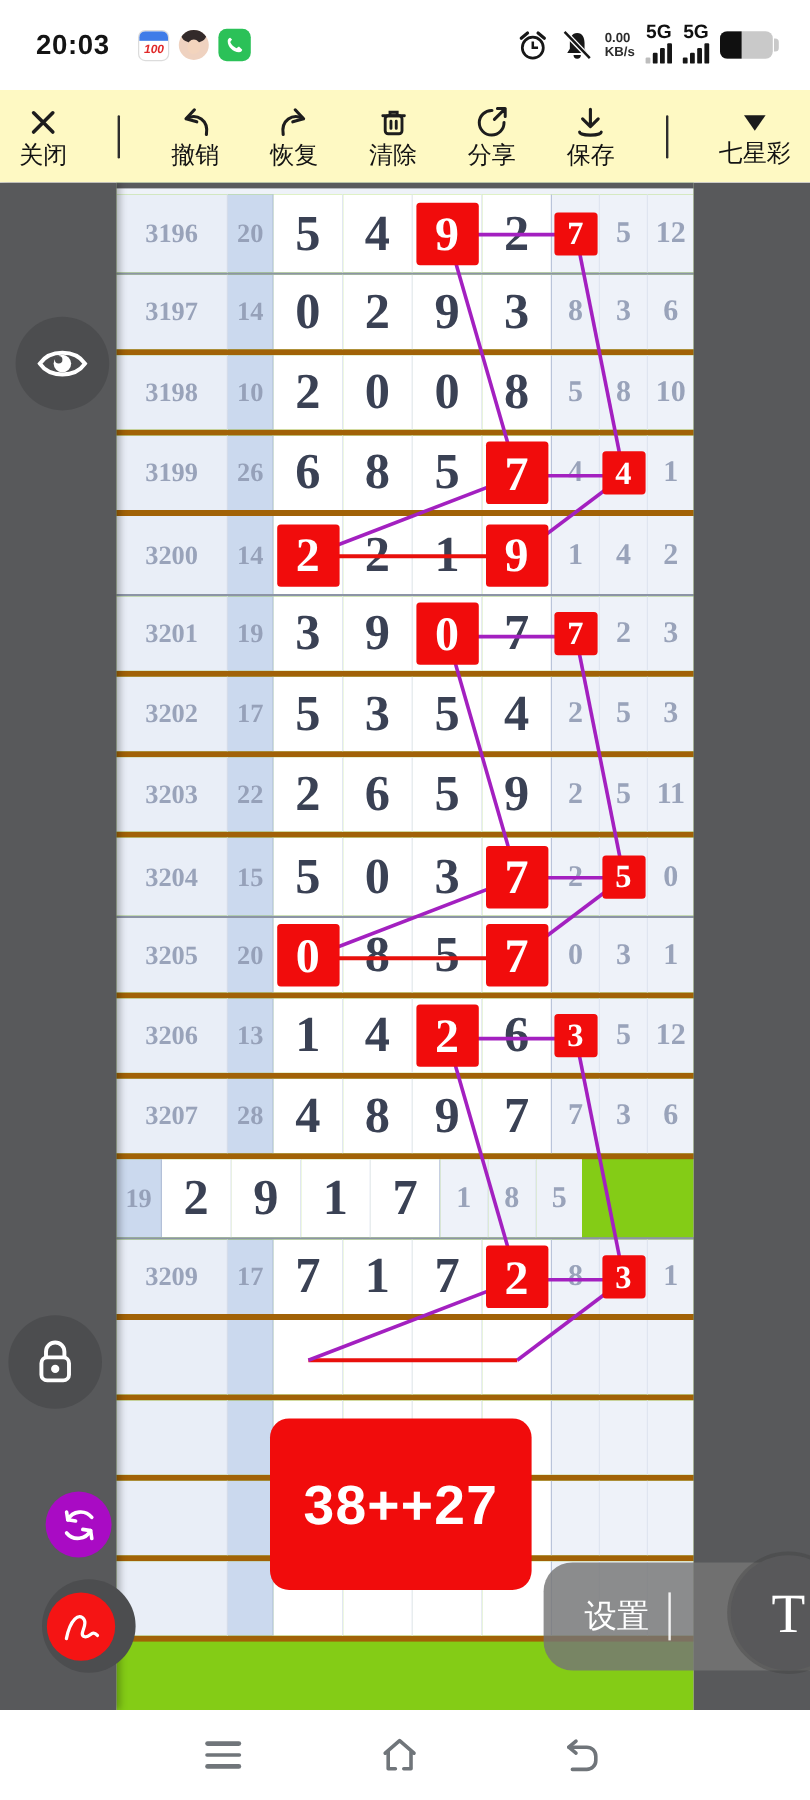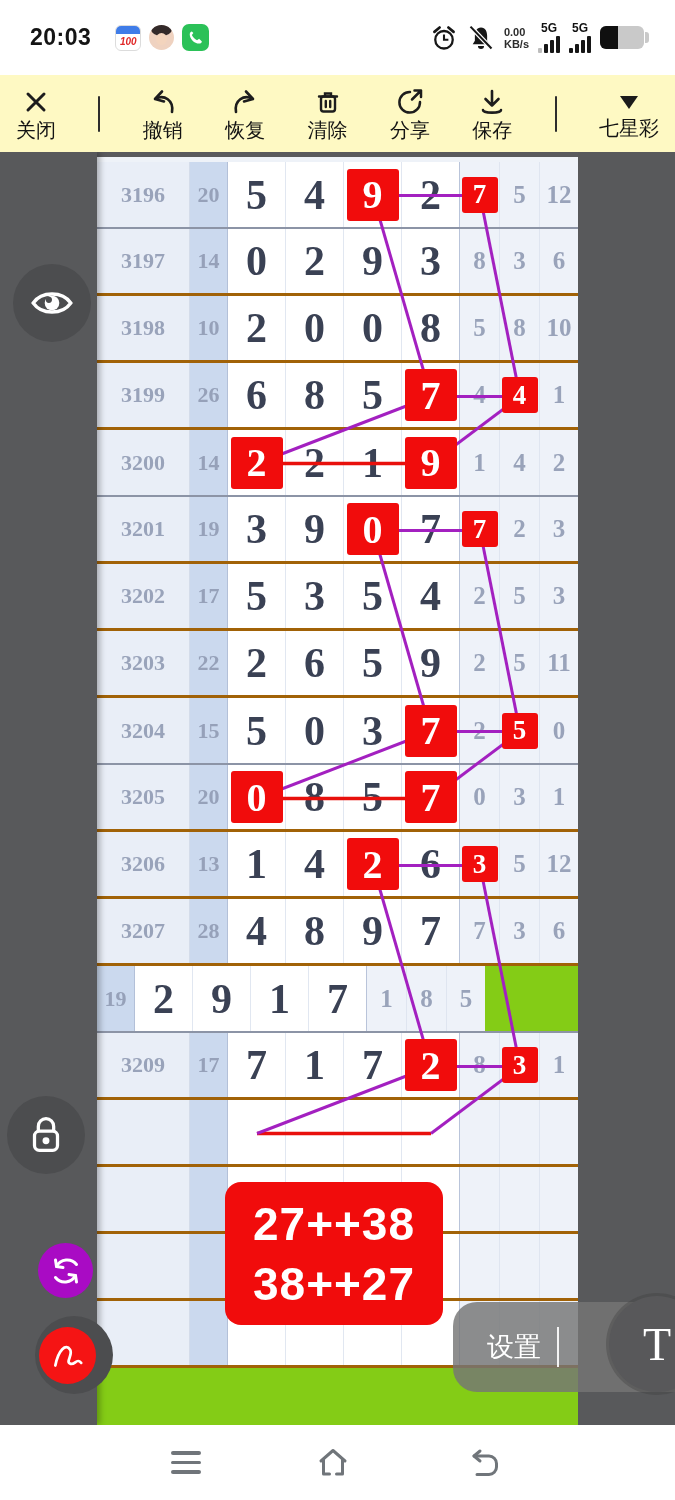--- a/index.html
+++ b/index.html
@@ -13,21 +13,21 @@
   .badge100{width:26px;height:26px;border-radius:6px;background:#fff;border:1px solid #dcdcdc;overflow:hidden;box-sizing:border-box;}
   .badge100 .bar{height:8px;background:#3f7ce8;}
   .badge100 .txt{font-size:10px;font-weight:bold;color:#e02828;text-align:center;line-height:15px;font-style:italic;}
   .avatar{width:25px;height:25px;border-radius:50%;background:#efd2c0;overflow:hidden;position:relative;}
   .avatar .hair{position:absolute;top:-3px;left:2px;width:21px;height:14px;border-radius:50%;background:#332a2a;}
   .avatar .face{position:absolute;top:8px;left:7px;width:11px;height:12px;border-radius:50%;background:#f3d4bd;}
   .wxcall{width:27px;height:27px;border-radius:7px;background:#2bc158;display:flex;align-items:center;justify-content:center;}
   .sb-right{margin-left:auto;display:flex;align-items:center;gap:9px;}
   .netspeed{font-size:11px;line-height:12px;color:#2c2c2c;font-weight:bold;text-align:left;}
   .sig{display:flex;flex-direction:column;align-items:center;gap:1px;}
-  .sig .g{font-size:12px;font-weight:bold;color:#111;line-height:12px;}
+  .sig .g{font-size:16px;font-weight:bold;color:#111;line-height:12px;}
   .bars{display:flex;align-items:flex-end;gap:2px;height:18px;}
   .bars i{display:block;width:4px;background:#161616;border-radius:1px;}
   .bars i.dim{background:#bdbdbd;}
   .battery{display:flex;align-items:center;}
   .batt-body{width:44px;height:23px;border-radius:6px;background:#c9c9c9;overflow:hidden;display:flex;}
   .batt-fill{width:42%;background:#101010;}
   .batt-nub{width:4px;height:11px;background:#c9c9c9;border-radius:0 3px 3px 0;margin-left:1px;}
 
   
   .toolbar{height:77px;display:flex;align-items:center;justify-content:space-between;
@@ -46,21 +46,21 @@
   .btn-eye{left:13px;top:112px;}
   .btn-lock{left:7px;top:944px;}
   .fab{position:absolute;border-radius:50%;display:flex;align-items:center;justify-content:center;cursor:pointer;}
   .fab-refresh{left:38px;top:1091px;width:55px;height:55px;background:#a90bc4;z-index:25;}
   .fab-pen-shadow{left:35px;top:1164px;width:78px;height:78px;background:#4c4d4f;z-index:24;}
   .fab-pen{left:39px;top:1175px;width:57px;height:57px;background:#f51414;z-index:25;}
 
   
   .table-area{position:absolute;left:97px;top:0;width:481px;height:1273px;background:#84cc16;}
   .table-top{height:10px;background:#eef2f8;border-top:5px solid #595a5d;box-sizing:border-box;}
-  .row{display:flex;height:67px;box-sizing:border-box;border-bottom:3px solid #a16207;}
+  .row{display:flex;height:67px;box-sizing:border-box;border-bottom:5px solid #a16207;}
   .row.sep{border-bottom:2.5px solid #8c94a6;}
   .cell{box-sizing:border-box;display:flex;align-items:center;justify-content:center;
         font-family:"Liberation Serif",serif;font-weight:bold;}
   .c-period{width:93px;background:#e9eef7;color:#99a3ba;font-size:22px;border-right:1px solid #d4dcea;}
   .c-sum{width:38px;background:#cbd9ee;color:#96a1b9;font-size:22px;border-right:1px solid #b3c0d8;}
   .c-d{width:58px;background:#fff;color:#3a4154;font-size:42px;border-right:1px solid #e1e7f1;}
   .c-d.dlast{border-right:1px solid #b9c4da;}
   .c-s{width:40px;background:#eef2f9;color:#99a3ba;font-size:25px;border-right:1px solid #dfe5f0;}
   .c-s.c-s3{width:38px;border-right:none;}
   .redbox{display:flex;align-items:center;justify-content:center;background:var(--mark-red,#f10c0c);
@@ -491,21 +491,20 @@
       </svg>
     </div>
     <div class="fab fab-pen-shadow"></div>
     <div class="fab fab-pen">
       <svg width="38" height="38" viewBox="0 0 36 36">
         <path d="M6,27 C9,12 16,6 20,12 C23,17 15,24 20.5,25.5 C25,26.5 26,19.5 30.5,24.5" fill="none" stroke="#fff" stroke-width="2.6" stroke-linecap="round"></path>
       </svg>
     </div>
 
     <div class="annotation">
-      <div>27++38</div>
       <div>38++27</div>
     </div>
 
     <div class="settings-panel">
       <span class="settings-label">设置</span>
       <div class="settings-div"></div>
       <div class="text-tool">
         <span>T</span>
       </div>
     </div>

